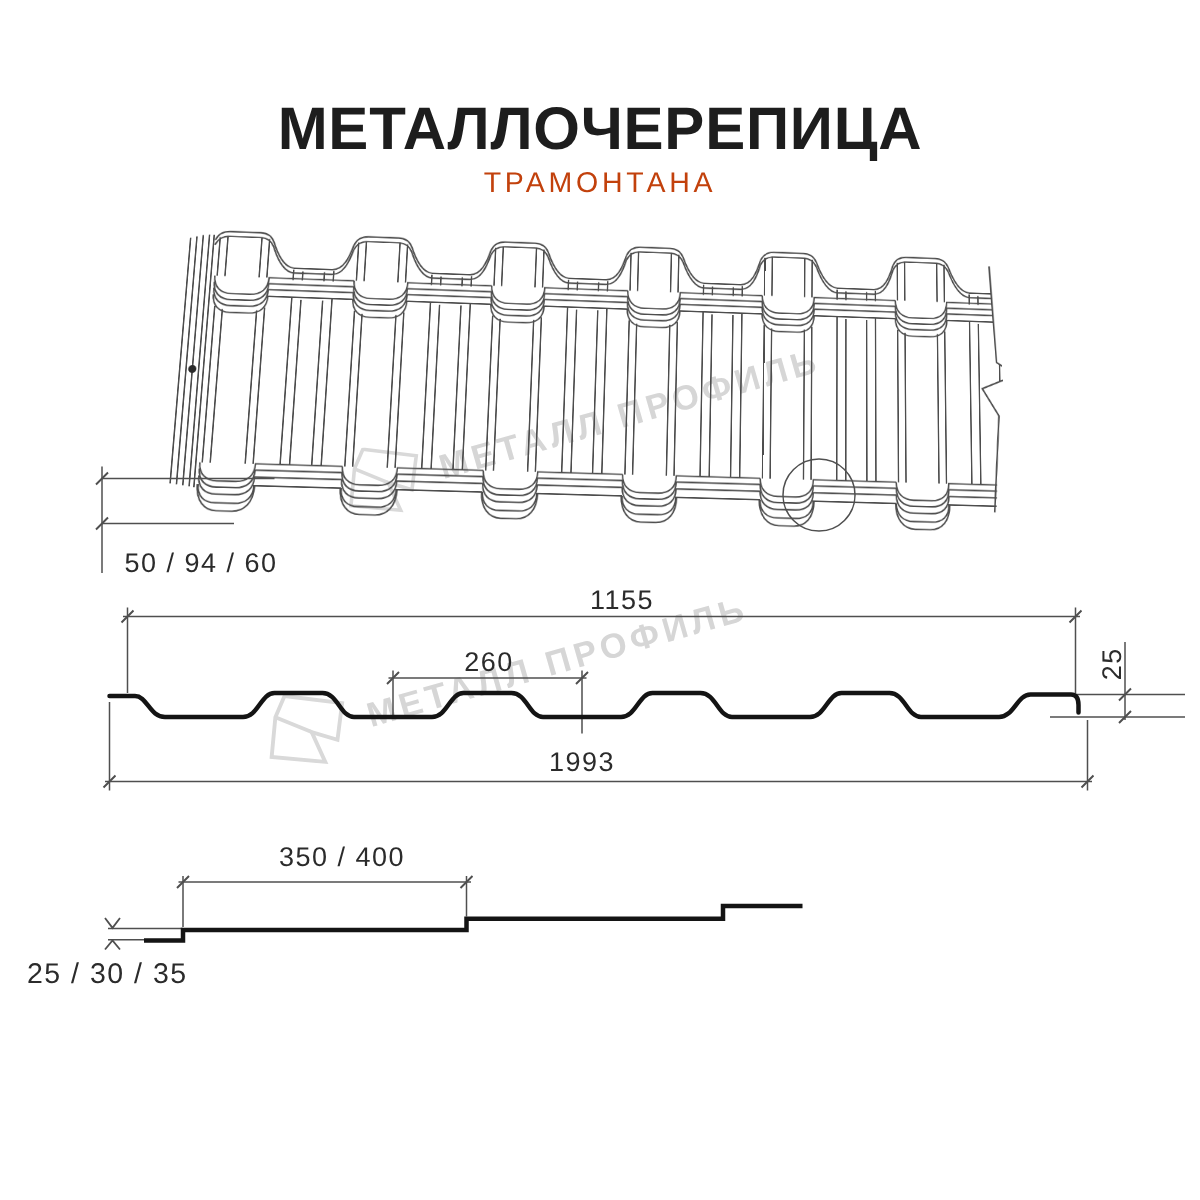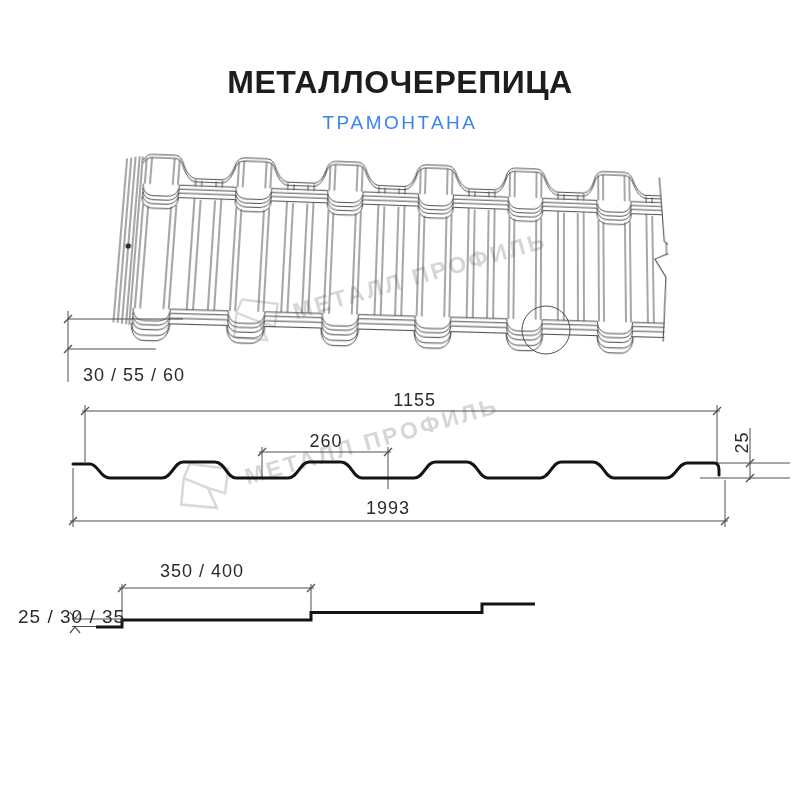--- a/index.html
+++ b/index.html
@@ -1,44 +1,44 @@
 <!DOCTYPE html>
 <html><head>
 <meta charset="utf-8">
 <style>
   html,body{margin:0;padding:0;}
   body{width:800px;height:800px;background:#ffffff;position:relative;overflow:hidden;
        font-family:"Liberation Sans", sans-serif;}
   .abs{position:absolute;}
   
-  .title{left:0;top:64px;width:800px;text-align:center;font-size:32px;font-weight:800;
+  .title{left:0;top:64px;width:800px;text-align:center;font-size:40px;font-weight:800;
          letter-spacing:.5px;color:#1d1d1d;}
   .subtitle{left:0;top:112px;width:800px;text-align:center;font-size:19px;font-weight:500;
-         letter-spacing:2.5px;color:#3b82f6;}
+         letter-spacing:2.5px;color:#c2410c;}
   
   .wm{display:flex;align-items:center;gap:10px;transform:rotate(-16deg);transform-origin:0 50%;z-index:1;}
   .wm-text{font-size:23px;font-weight:700;letter-spacing:3px;color:#d6d6d6;white-space:nowrap;}
   .wm1{left:230px;top:303px;}
   .wm2{left:176px;top:468px;}
   
   .sheet3d{left:130px;top:160px;width:542px;height:192px;z-index:2;
            transform-origin:50% 0;
            transform:perspective(750px) rotateX(8deg) rotateY(3deg) rotate(1.8deg);}
   .sheet3d svg{display:block;width:100%;height:100%;}
   
   .art{left:0;top:0;width:800px;height:800px;z-index:3;pointer-events:none;}
   
   .dim{color:#2b2b2b;font-size:18px;font-weight:500;letter-spacing:1px;white-space:nowrap;z-index:4;}
   .d5060{left:83px;top:365px;}
   .d1155{left:336px;top:390px;width:100px;text-align:right;}
   .d230{left:286px;top:431px;width:80px;text-align:center;}
   .d1195{left:338px;top:498px;width:100px;text-align:center;}
   .d25{left:723px;top:432px;width:38px;text-align:center;transform:rotate(-90deg);}
-  .d350{left:126px;top:561px;width:152px;text-align:center;}
-  .d2535{left:18px;top:606px;font-size:19px;}
+  .d350{left:152px;top:561px;width:152px;text-align:center;}
+  .d2535{left:18px;top:639px;font-size:19px;}
 </style>
 </head>
 <body>
 
 <div class="abs title">МЕТАЛЛОЧЕРЕПИЦА</div>
 <div class="abs subtitle">ТРАМОНТАНА</div>
 
 <div class="abs wm wm1">
   <span>
     <svg width="56" height="50" viewBox="0 0 56 50">
@@ -179,19 +179,19 @@
       <path d="M70,612 L75,618.6 L80,612" stroke-width="1.2"></path>
       <path d="M70,633 L75,626.9 L80,633" stroke-width="1.2"></path>
     </g>
   </g>
 
   <path d="M73,464 L90,464 C98,464 100,478 110,478 L162,478 C172,478 174,462 183,462 L215,462 C225,462 227,478 236,478 L288,478 C298,478 300,462 309,462 L341,462 C351,462 353,478 362,478 L414,478 C424,478 426,462 435,462 L467,462 C477,462 479,478 488,478 L540,478 C550,478 552,462 561,462 L593,462 C603,462 605,478 614,478 L666,478 C676,478 678,463 687,463 L714,463 C718,463 719,466 719,470 L719,475" fill="none" stroke="#141414" stroke-width="3" stroke-linejoin="round" stroke-linecap="round"></path>
 
   <path d="M96,627 L122,627 L122,620 L311,620 L311,612.5 L482,612.5 L482,604 L535,604" fill="none" stroke="#141414" stroke-width="3" stroke-linejoin="miter" stroke-linecap="butt"></path>
 </svg>
 
-<div class="abs dim d5060">30 / 55 / 60</div>
+<div class="abs dim d5060">50 / 94 / 60</div>
 <div class="abs dim d1155">1155</div>
 <div class="abs dim d230">260</div>
 <div class="abs dim d1195">1993</div>
 <div class="abs dim d25">25</div>
 <div class="abs dim d350">350 / 400</div>
 <div class="abs dim d2535">25 / 30 / 35</div>
 
 </body></html>

